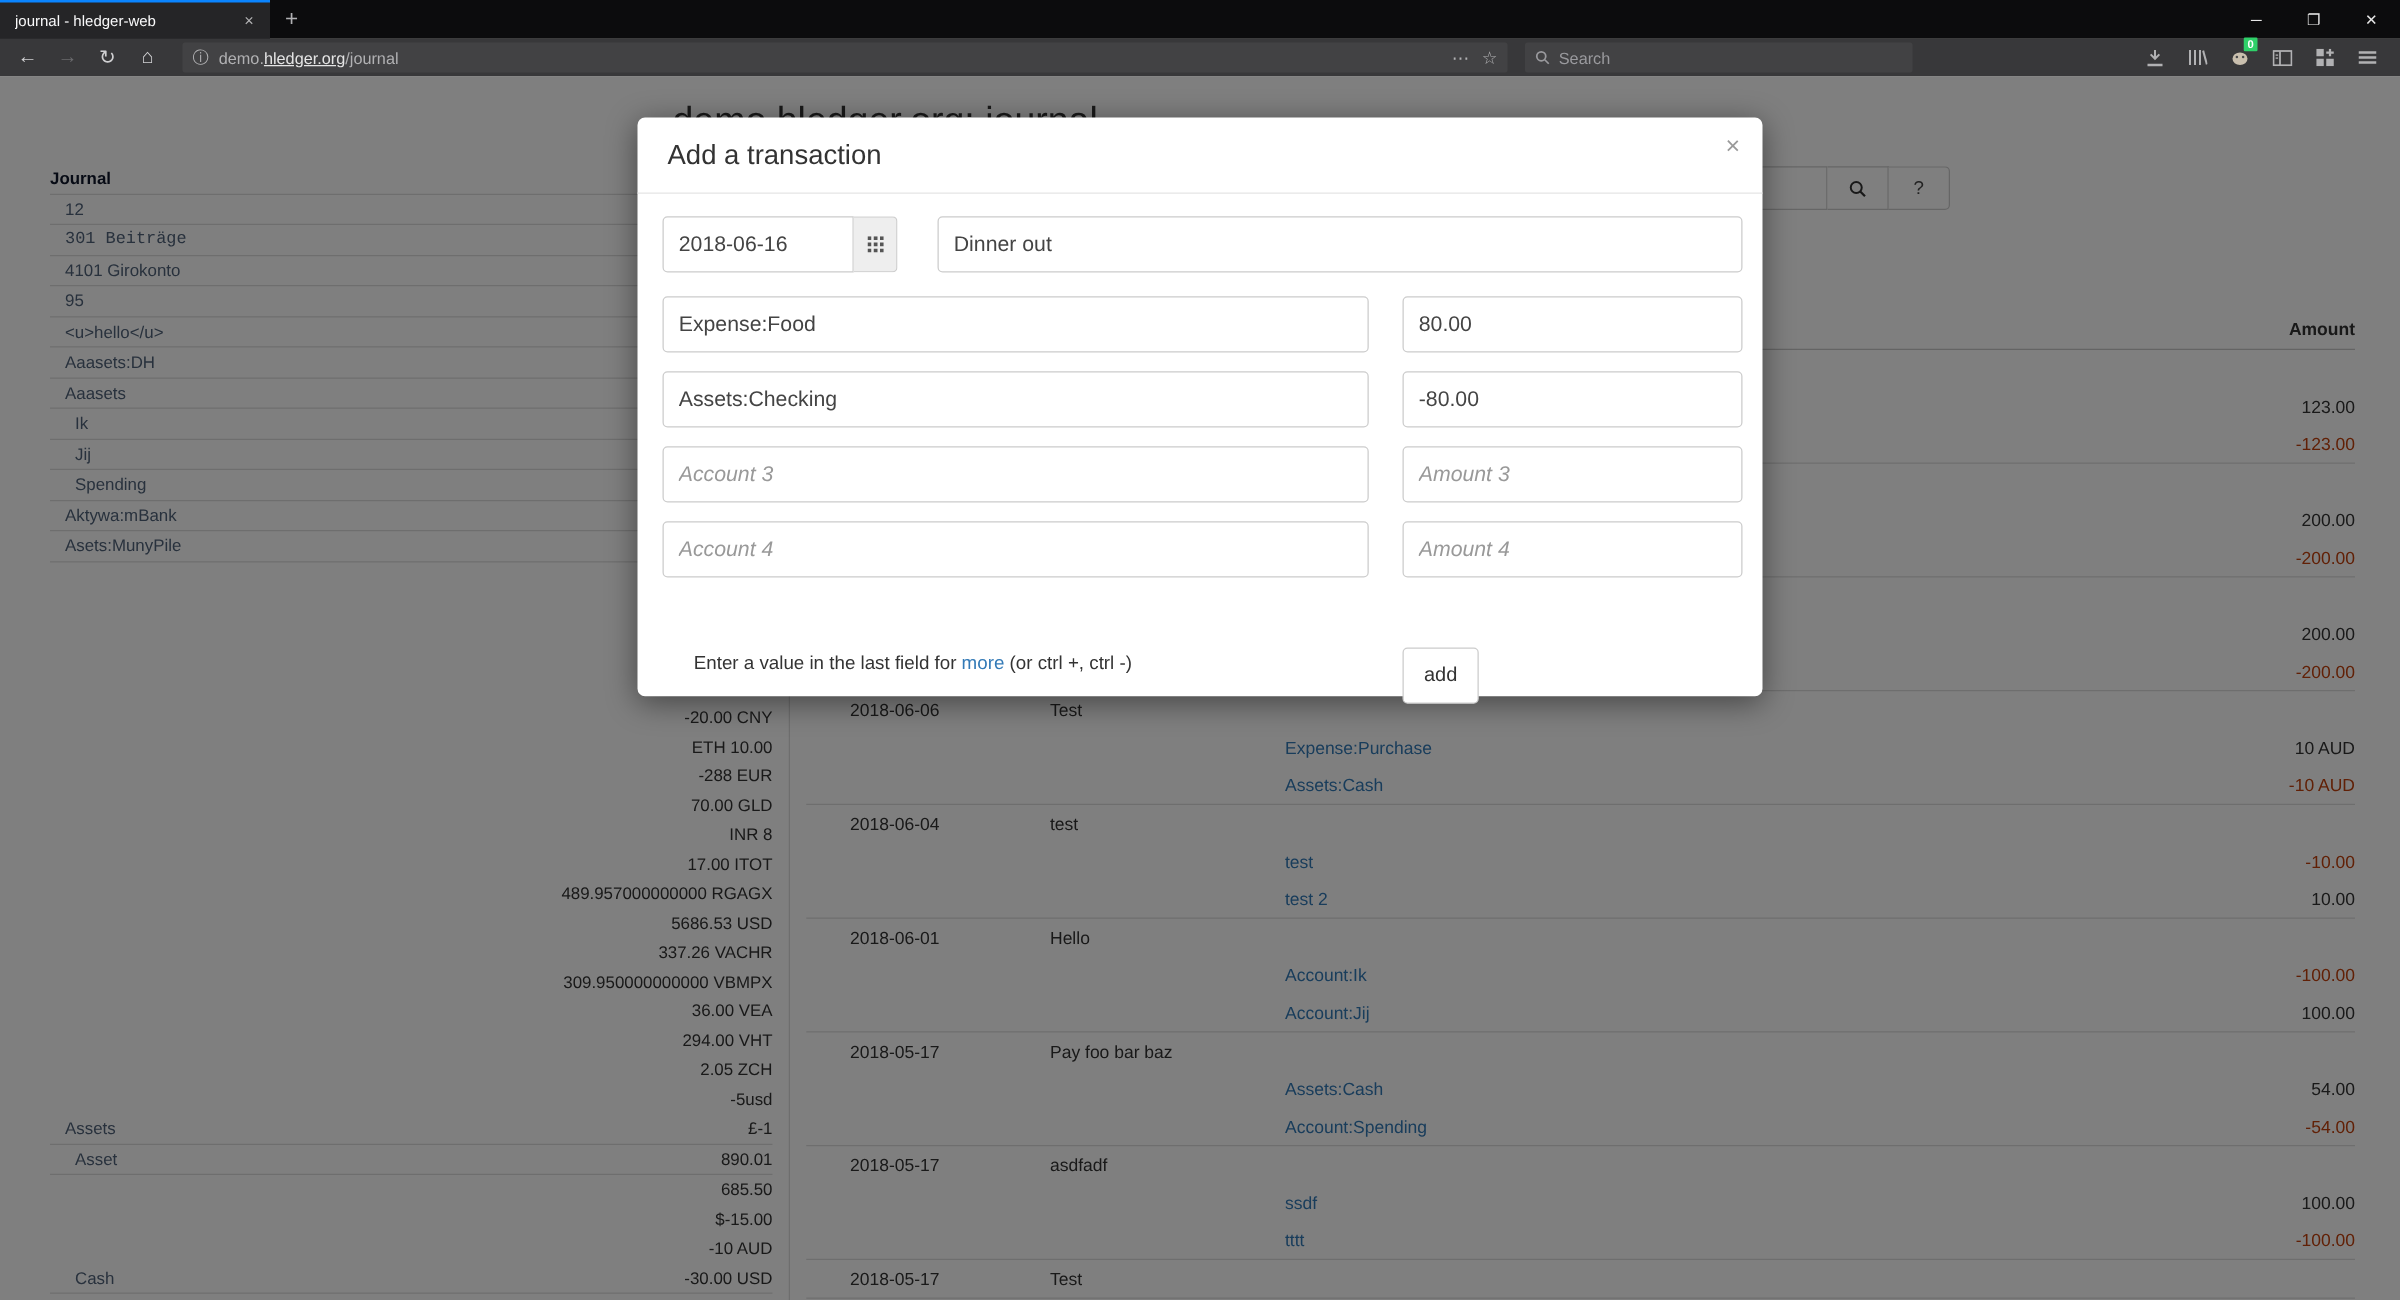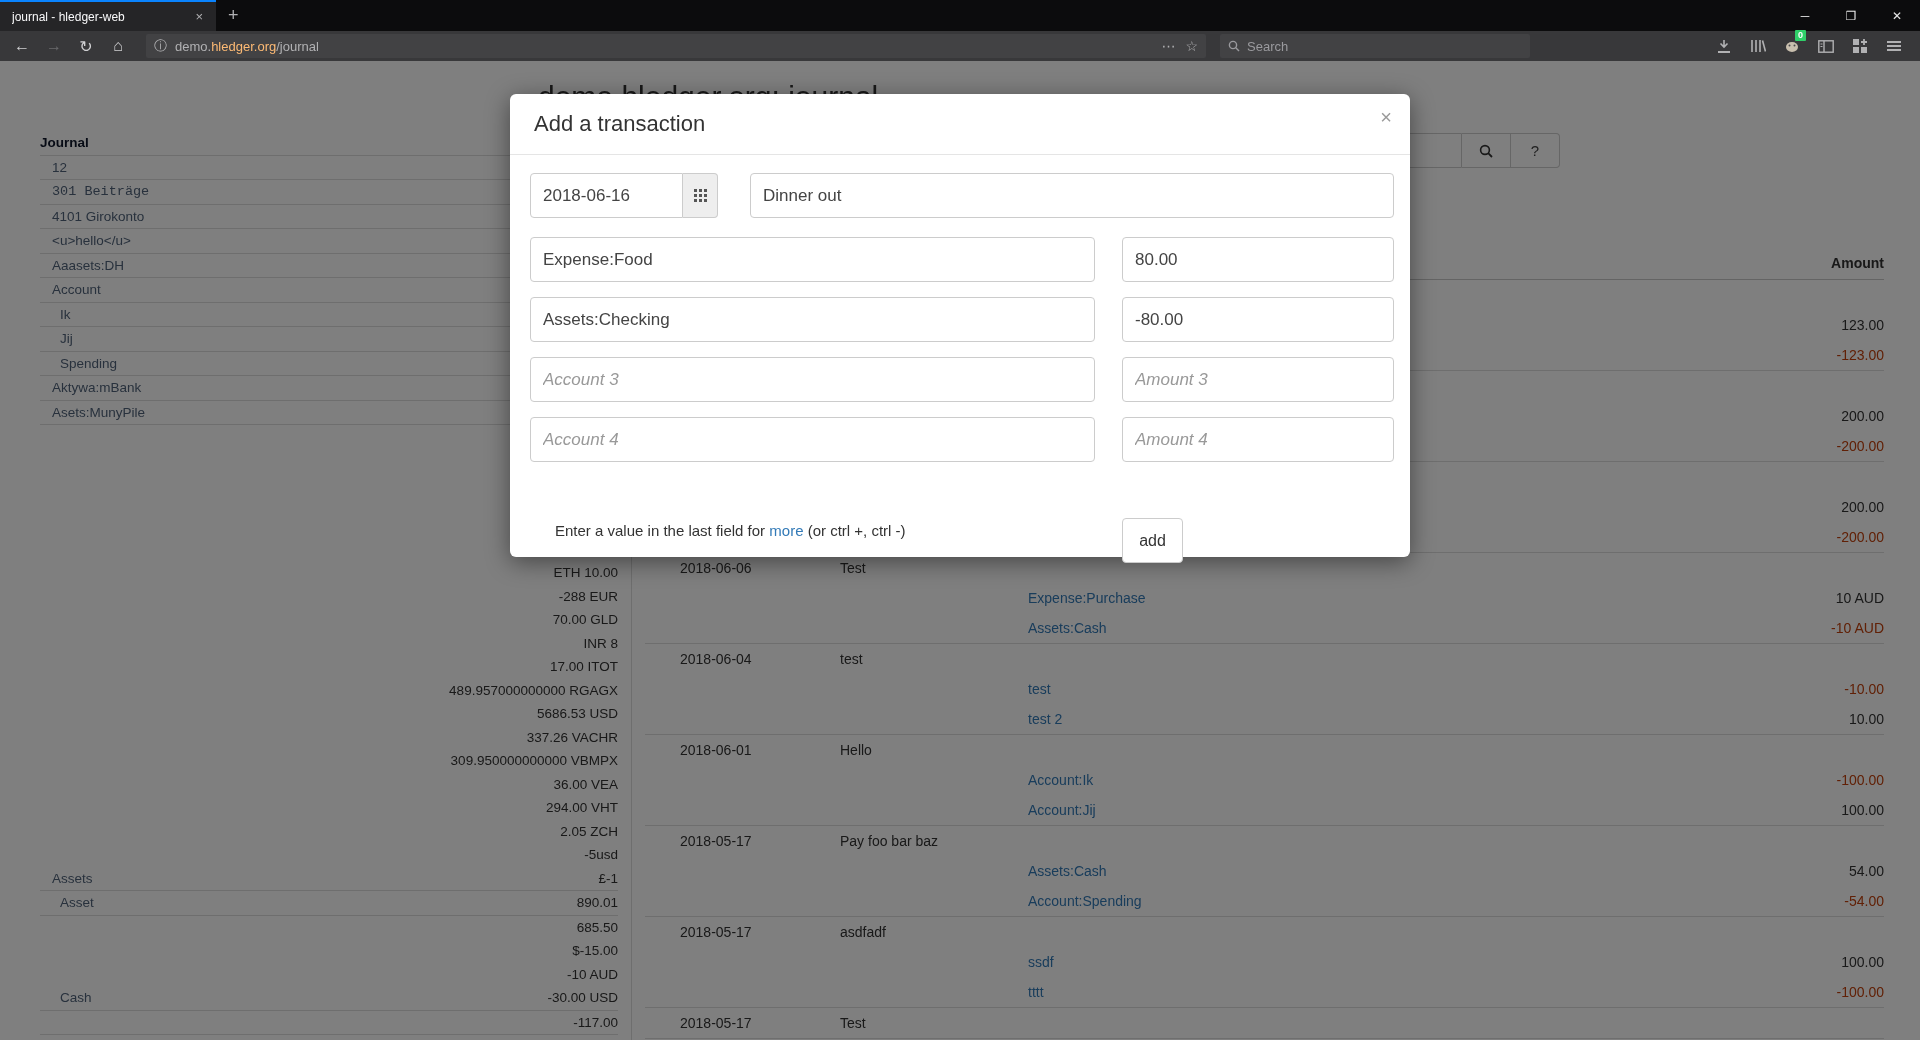--- a/index.html
+++ b/index.html
@@ -17,21 +17,21 @@
   .wincontrols { position:absolute; right:0; top:0; height:31px; display:flex; }
   .winbtn { width:46px; height:31px; display:flex; align-items:center; justify-content:center;
             color:#e8e8e8; font-size:12px; }
   .navbar { height:30px; background:#38383a; display:flex; align-items:center; padding:0 6px; }
   .navicon { color:#d0d0d2; font-size:16px; width:32px; text-align:center; }
   .navicon.disabled { color:#6a6a6d; }
   .urlbar { margin-left:12px; width:1060px; height:24px; background:#424244; border-radius:2px;
             display:flex; align-items:center; padding:0 8px; color:#b1b1b3; font-size:13px; }
   .urlbar .info-i { font-size:13px; color:#b1b1b3; margin-right:8px; }
   .url-text { flex:1; white-space:nowrap; overflow:hidden; }
-  .url-domain { color:#fdba74; }
+  .url-domain { color:#e5e5e5;text-decoration:underline; }
   .urlbar .dots, .urlbar .star { margin-left:10px; font-size:14px; color:#b1b1b3; }
   .searchbar { margin-left:14px; width:310px; height:24px; background:#424244; border-radius:2px;
                display:flex; align-items:center; padding:0 8px; }
   .searchbar svg { margin-right:7px; }
   .searchbar input { background:transparent; border:none; outline:none; color:#b1b1b3;
                      font-size:13px; width:240px; font-family:inherit; }
   .searchbar input::placeholder { color:#9a9a9e; }
   .toolicons { margin-left:auto; display:flex; align-items:center; gap:6px; padding-right:6px; }
   .toolicon { width:28px; height:24px; display:flex; align-items:center; justify-content:center; position:relative; }
   .badge { position:absolute; top:-4px; right:0px; background:#2fd069; color:#fff; font-size:9px;
@@ -194,27 +194,30 @@
         <div class="srow">
           <a class="slabel acct-link" href="#" style="padding-left: 12px;">12</a>
         </div>
         <div class="srow">
           <a class="slabel acct-link" href="#" style="padding-left: 12px; font-family: Liberation Mono, monospace;">301 Beiträge</a>
         </div>
         <div class="srow">
           <a class="slabel acct-link" href="#" style="padding-left: 12px;">4101 Girokonto</a>
         </div>
         <div class="srow">
+          <a class="slabel acct-link" href="#" style="padding-left: 12px;">95</a>
+        </div>
+        <div class="srow">
           <a class="slabel acct-link" href="#" style="padding-left: 12px;">&lt;u&gt;hello&lt;/u&gt;</a>
         </div>
         <div class="srow">
           <a class="slabel acct-link" href="#" style="padding-left: 12px;">Aaasets:DH</a>
         </div>
         <div class="srow">
-          <a class="slabel acct-link" href="#" style="padding-left: 12px;">Account</a>
+          <a class="slabel acct-link" href="#" style="padding-left: 12px;">Aaasets</a>
         </div>
         <div class="srow">
           <a class="slabel acct-link" href="#" style="padding-left: 20px;">Ik</a>
         </div>
         <div class="srow">
           <a class="slabel acct-link" href="#" style="padding-left: 20px;">Jij</a>
         </div>
         <div class="srow">
           <a class="slabel acct-link" href="#" style="padding-left: 20px;">Spending</a>
         </div>

